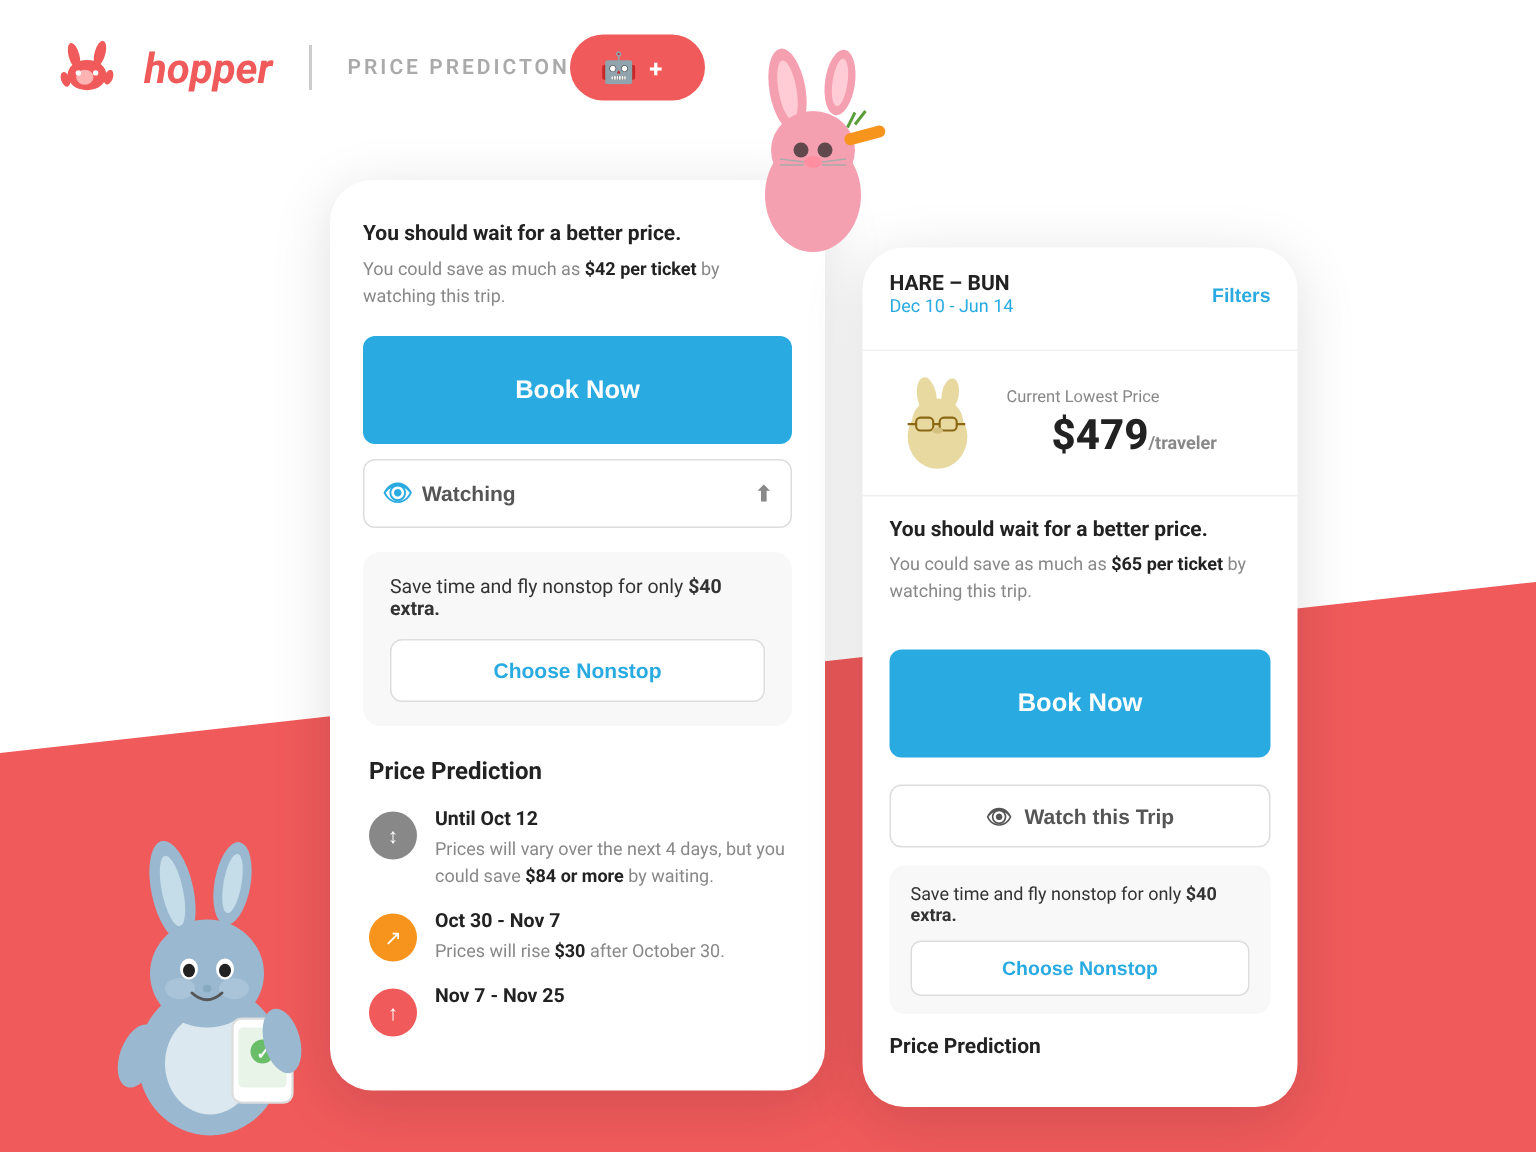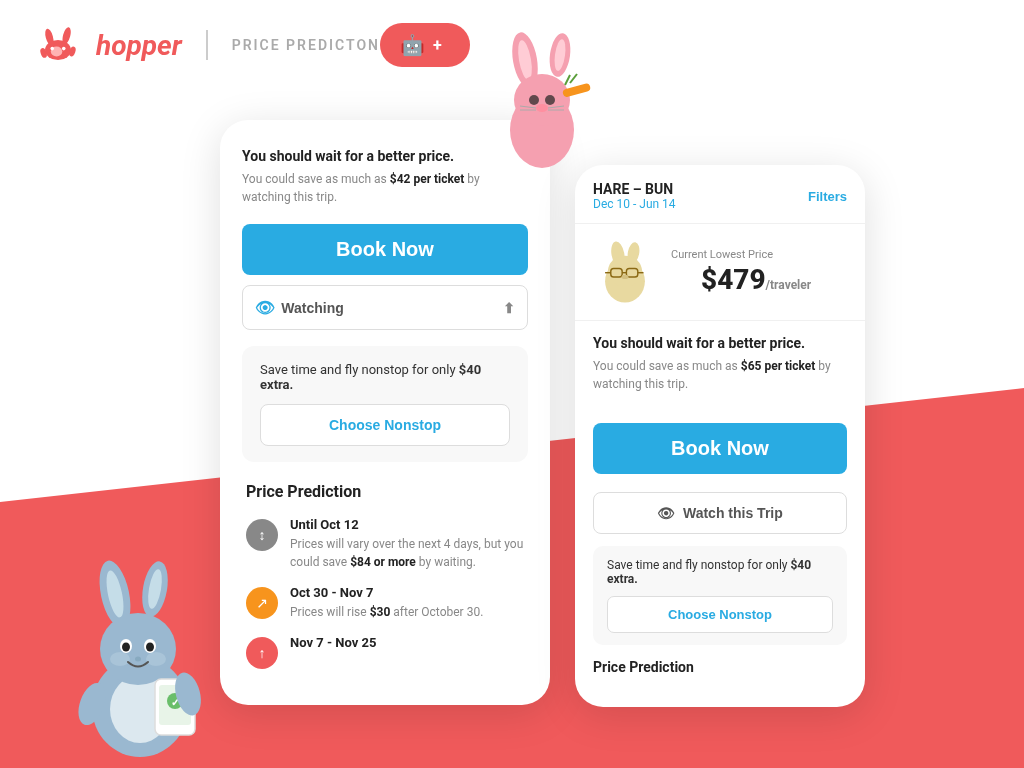--- a/index.html
+++ b/index.html
@@ -123,26 +123,26 @@
       margin-bottom: 18px;
     }
 
     .card-subtitle strong {
       color: #222;
       font-weight: 700;
     }
 
     .btn-book {
       width: 100%;
-      padding: 14px;
+      padding: 26px;
       background: #29abe2;
       color: white;
       border: none;
       border-radius: 8px;
-      font-size: 20px;
+      font-size: 17px;
       font-weight: 700;
       cursor: pointer;
       margin-bottom: 10px;
     }
 
     .btn-watch {
       width: 100%;
       padding: 12px;
       background: white;
       color: #555;
@@ -253,21 +253,21 @@
     .pred-text-desc strong {
       color: #222;
       font-weight: 700;
     }
 
     
     .right-card-header {
       display: flex;
       align-items: center;
       justify-content: space-between;
-      padding: 16px 18px 12px;
+      padding: 16px 18px 22px;
       border-bottom: 1px solid #f0f0f0;
     }
 
     .route-info {
       display: flex;
       flex-direction: column;
     }
 
     .route-name {
       font-size: 14px;

